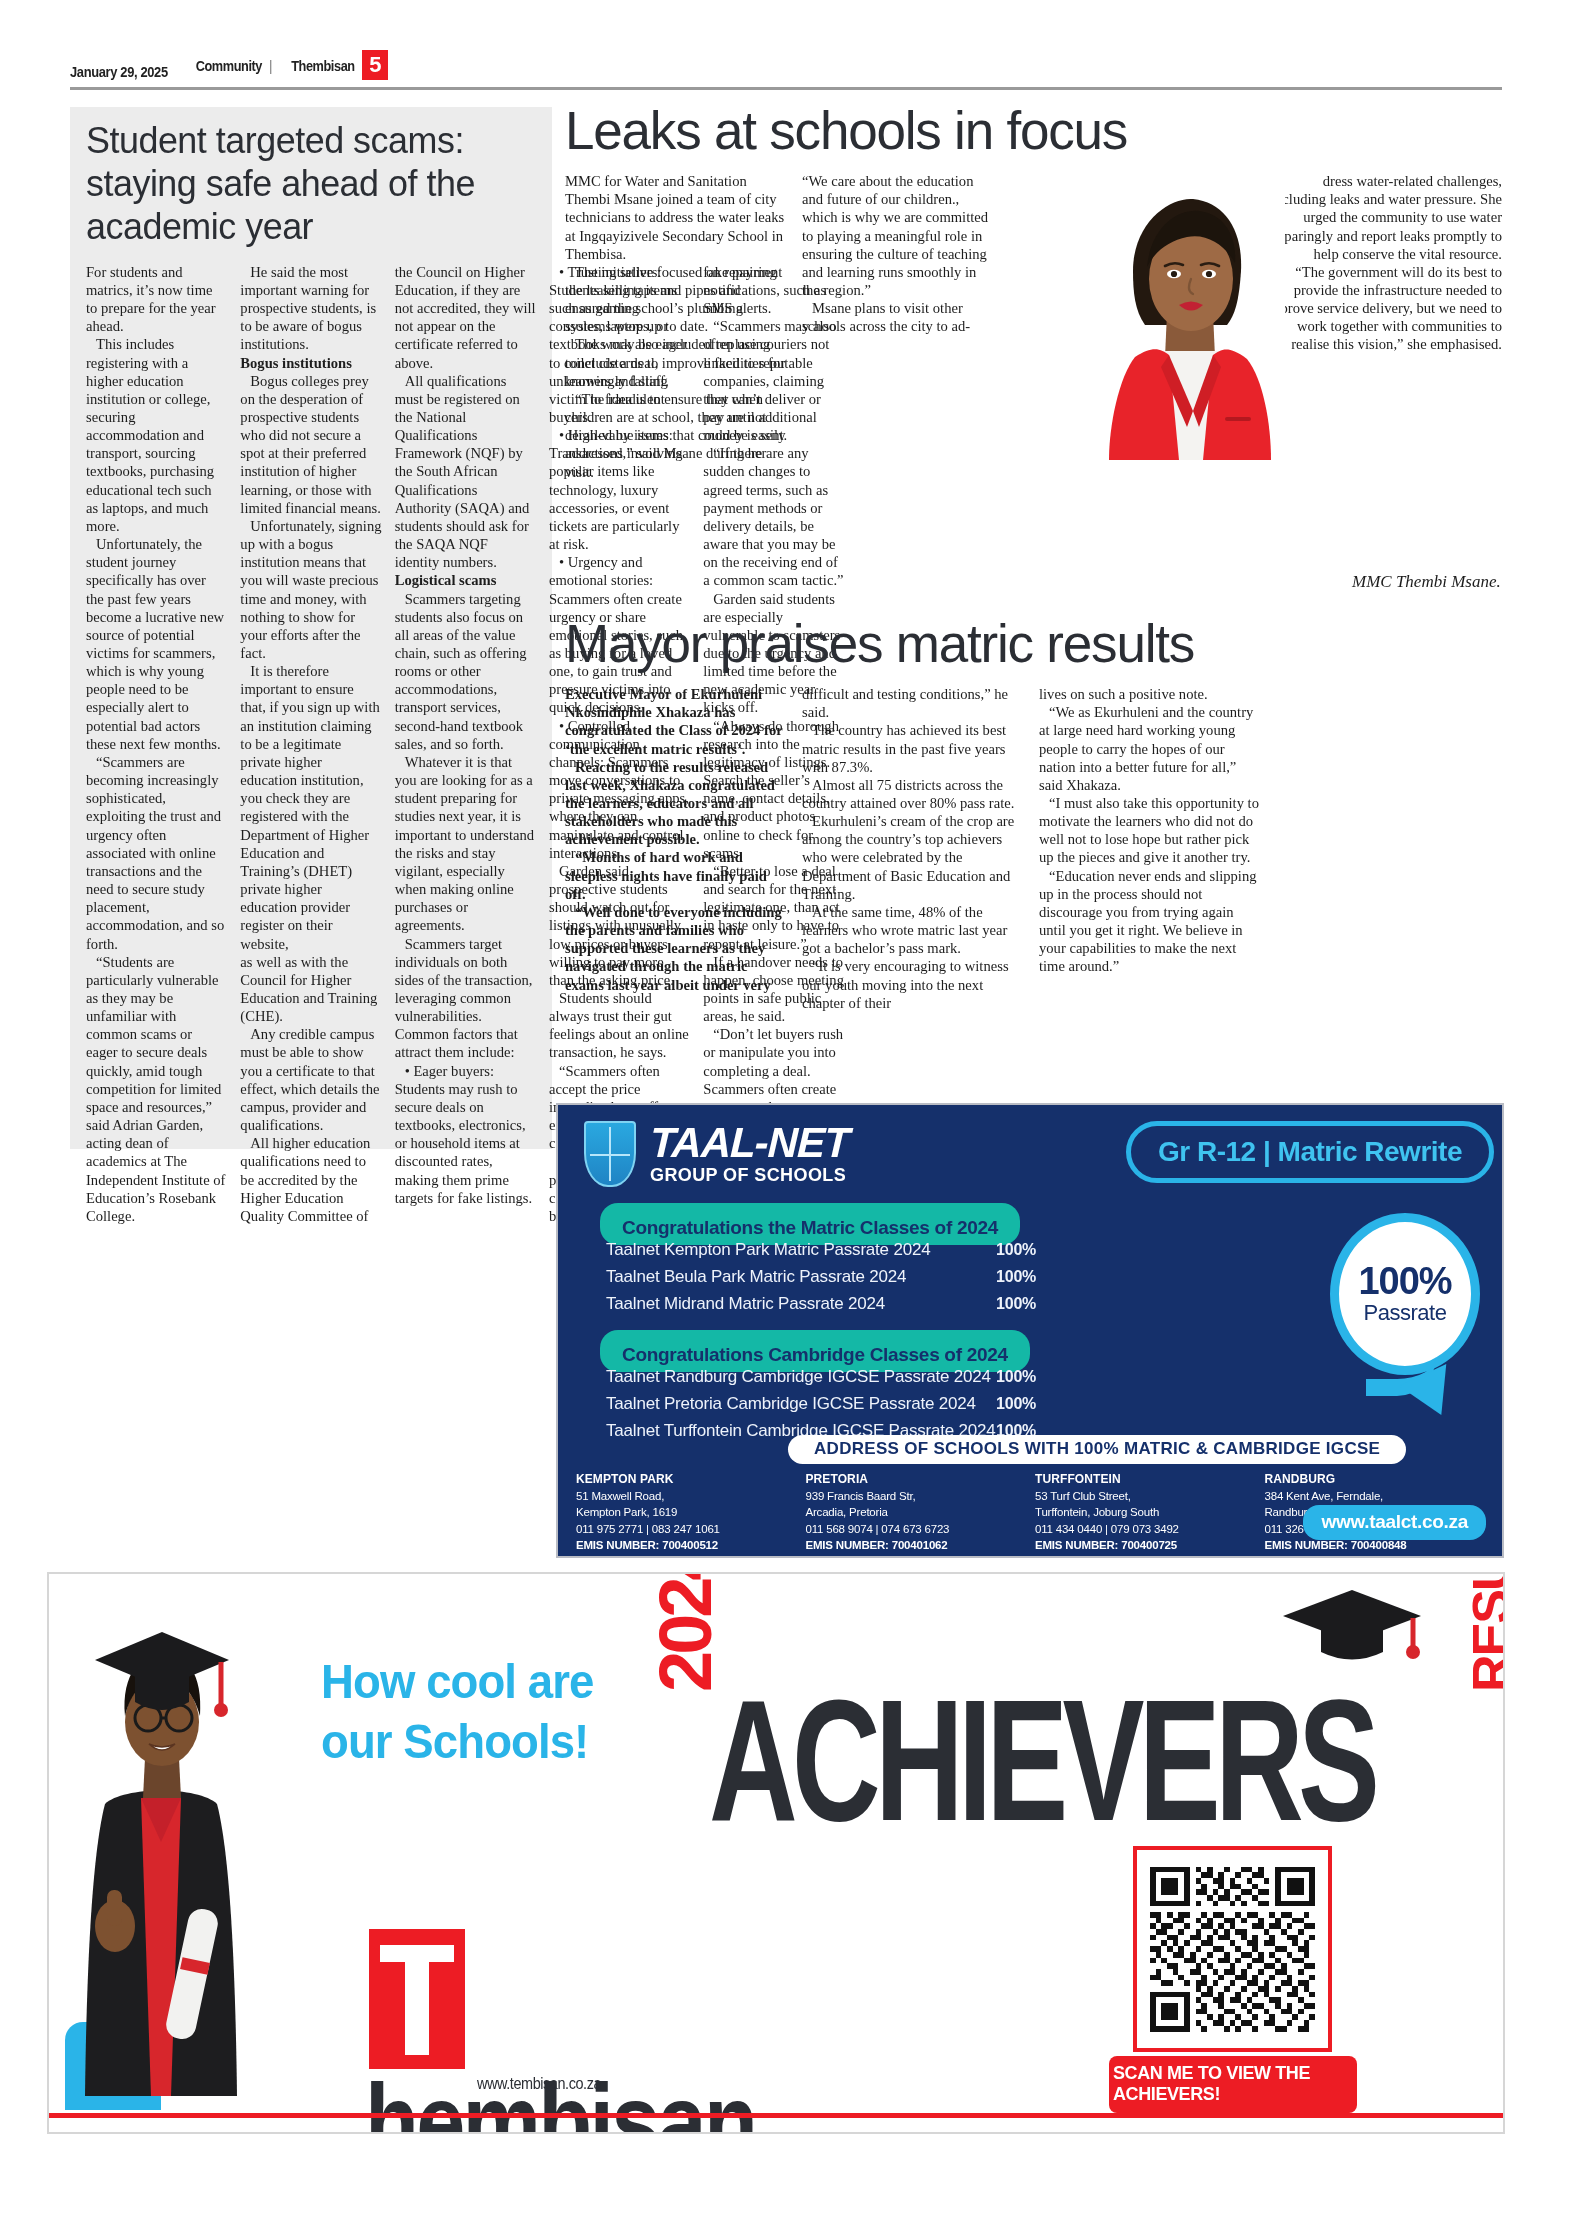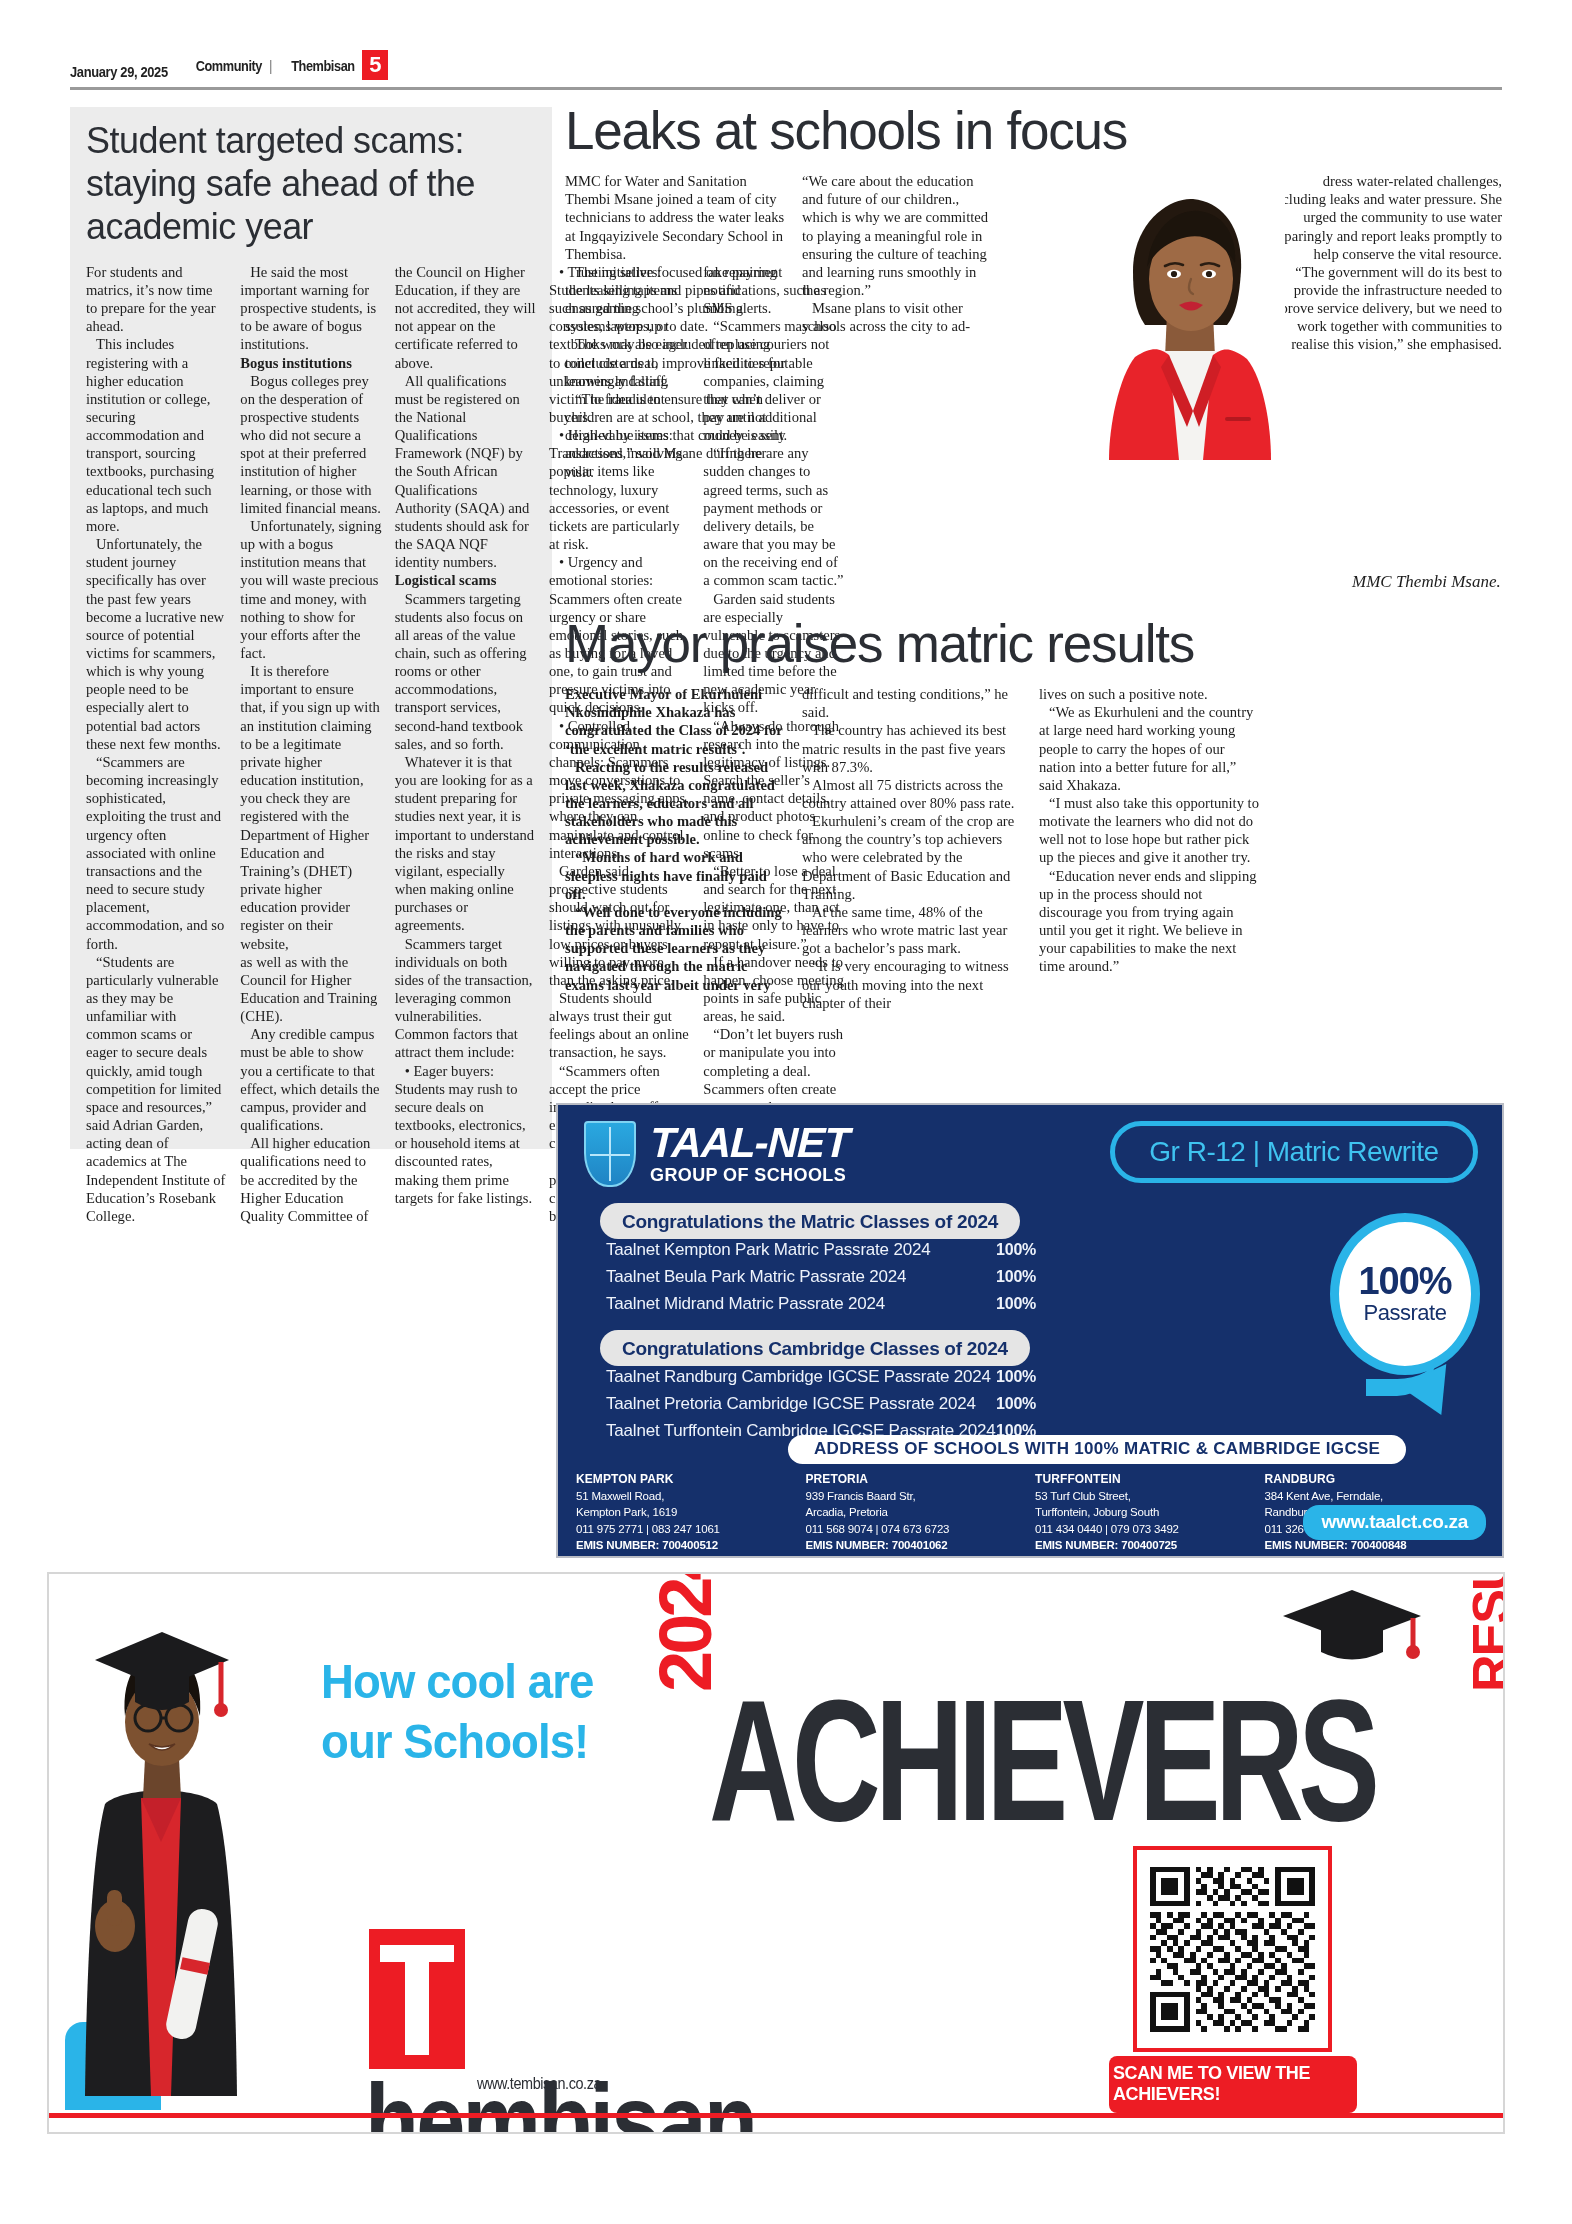--- a/index.html
+++ b/index.html
@@ -267,43 +267,43 @@
   }
   .tn-brand .t2 {
     font-size: 18px;
     font-weight: 700;
     color: #fff;
     letter-spacing: 0.4px;
     margin-top: 2px;
   }
   .tn-pill-top {
     position: absolute;
-    left: 552px;
+    left: 568px;
     top: 16px;
     width: 368px;
     height: 62px;
     border: 5px solid #2ab4e8;
     border-radius: 31px;
     box-sizing: border-box;
     display: flex;
     align-items: center;
     justify-content: center;
     color: #3fc3f0;
     font-size: 28px;
-    font-weight: 400;
+    font-weight: 700;
     letter-spacing: -0.5px;
   }
   .tn-banner {
     position: absolute;
-    background: #e5e5e5;
+    background: #14b8a6;
     color: #15306b;
     font-size: 19px;
     font-weight: 600;
     border-radius: 18px;
-    padding: 8px 22px 6px 22px;
+    padding: 14px 22px 6px 22px;
     letter-spacing: -0.3px;
     white-space: nowrap;
   }
   .tn-banner.b1 { left: 42px; top: 98px; }
   .tn-banner.b2 { left: 42px; top: 225px; }
   .tn-list {
     position: absolute;
     color: #eef3fb;
     font-size: 17px;
     letter-spacing: -0.2px;

